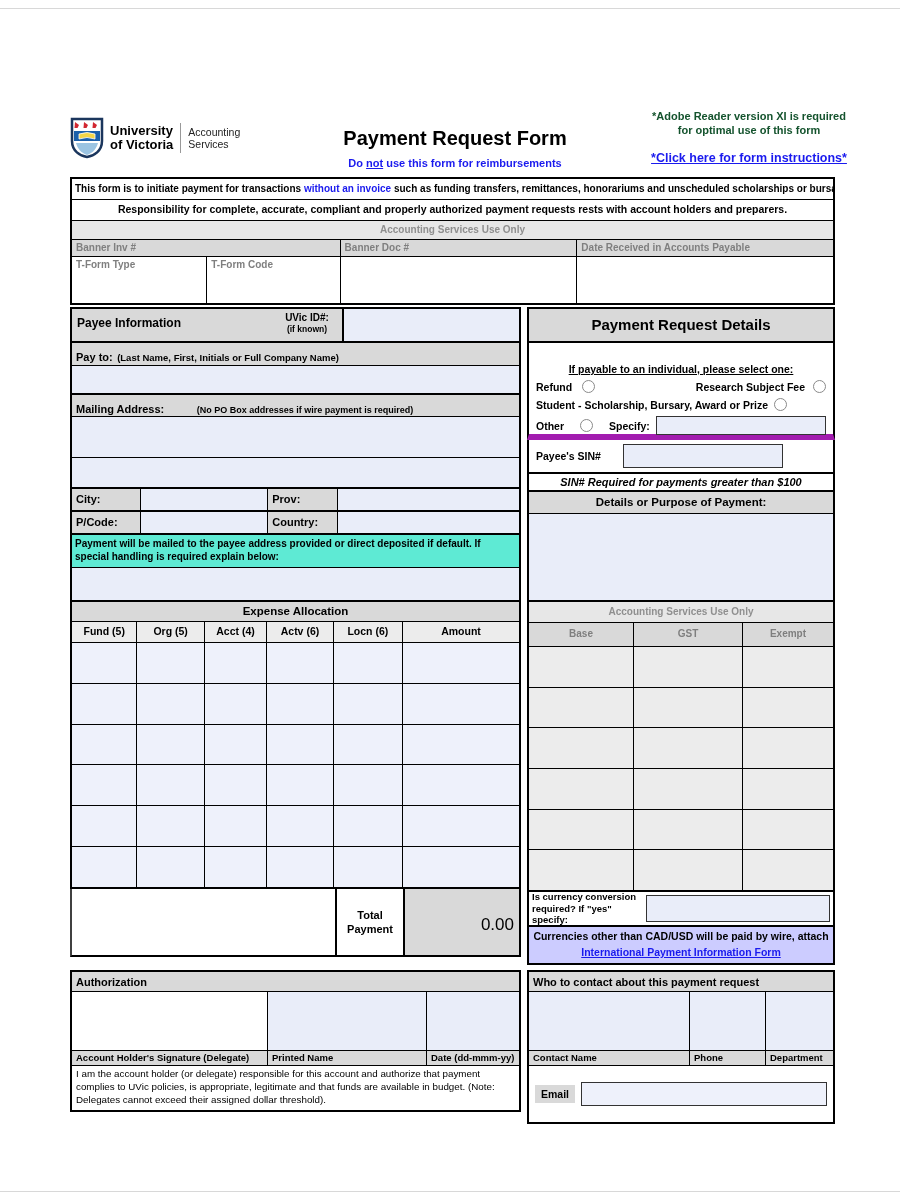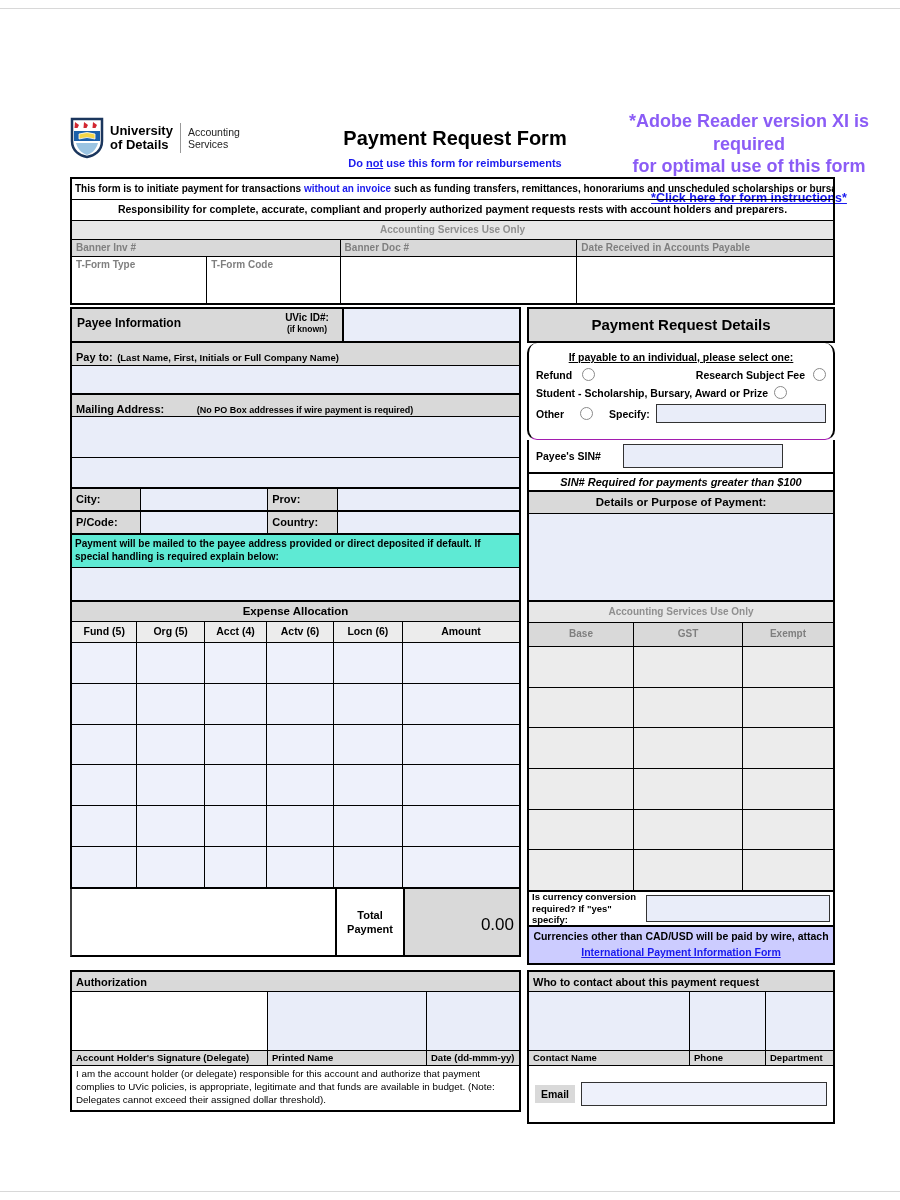--- a/index.html
+++ b/index.html
@@ -12,21 +12,21 @@
   .logo { position:absolute; left:70px; top:117px; display:flex; align-items:center; }
   .logo svg { display:block; }
   .logo-name { margin-left:6px; font-weight:bold; font-size:13px; line-height:1.08; }
   .logo-div { width:1px; height:30px; background:#999; margin:0 7px; }
   .logo-dept { font-size:10.5px; line-height:1.15; color:#222; }
   .title-block { position:absolute; left:300px; top:127px; width:310px; text-align:center; }
   .form-title { font-size:20px; font-weight:bold; }
   .form-subtitle { margin-top:7px; font-size:11px; font-weight:bold; color:#1a1aee; }
   .form-subtitle .u { text-decoration:underline; }
   .adobe-block { position:absolute; left:612px; top:110px; width:274px; text-align:center; }
-  .adobe-note { color:#8b5cf6; font-weight:bold; font-size:18px; line-height:1.25; }
+  .adobe-note { color:#14532d; font-weight:bold; font-size:11px; line-height:1.25; }
   .instr-link { display:inline-block; margin-top:13px; color:#1a1aee; font-weight:bold; font-size:12.5px; text-decoration:underline; cursor:pointer; }
 
   
   .form-body { position:absolute; left:70px; top:177px; width:765px; }
   .lav { background:#e9edf9; }
 
   .noticebox { border:2px solid #000; }
   .notice1 { height:21px; border-bottom:1px solid #000; font-size:10px; font-weight:bold; line-height:19px; padding-left:3px; white-space:nowrap; overflow:hidden; }
   .notice1 .blue { color:#1a1aee; }
   .notice2 { height:21px; border-bottom:1px solid #000; font-size:10.5px; font-weight:bold; line-height:19px; text-align:center; }
@@ -84,21 +84,21 @@
   .exp-head > :nth-child(5), .erow > :nth-child(5){ width:70px; }
   .exp-head > :nth-child(6), .erow > :nth-child(6){ width:117px; border-right:none; }
   .total-row { display:flex; height:68px; border-left:2px solid #404040; border-right:2px solid #000; border-bottom:2px solid #000;justify-content:center; }
   .total-spacer { width:263px; background:#fff; }
   .total-label { width:70px; border-left:2px solid #000; border-right:2px solid #000; font-size:11px; font-weight:bold; text-align:center; display:flex; align-items:center; justify-content:center; line-height:1.3; }
   .total-value { flex:1; background:#d9d9d9; font-size:17px; text-align:right; padding:26px 5px 0 0; }
 
   
   .rcol-box { border-left:2px solid #000; border-right:2px solid #000; }
   .prd-header { height:36px; border:2px solid #000; background:#d9d9d9; font-size:15px; font-weight:bold; text-align:center; line-height:32px; }
-  .payable-box { height:97px; border-bottom:1px solid #a21caf; padding-top:8px;border-radius:10px; }
+  .payable-box { height:97px; border-bottom:6px solid #a21caf; padding-top:20px; }
   .sel-one { text-align:center; font-size:10.5px; font-weight:bold; text-decoration:underline; }
   .radio-row { display:flex; align-items:center; padding:0 7px; margin-top:5px; font-size:10.5px; font-weight:bold; }
   .radio { width:13px; height:13px; border:1.5px solid #8a8a8a; border-radius:50%; background:#fff; flex:0 0 auto; cursor:pointer; }
   .spacer { flex:1; }
   .mini-input { border:1.5px solid #333; background:#e9edf9; height:19px; }
   .sin-row { height:34px; border-bottom:2px solid #000; display:flex; align-items:center; padding:0 7px; font-size:10.5px; font-weight:bold; }
   .sin-note { height:18px; border-bottom:2px solid #000; text-align:center; font-size:11px; font-weight:bold; font-style:italic; line-height:16px; }
   .purpose-header { height:22px; background:#d9d9d9; border-bottom:1px solid #000; text-align:center; font-size:11.5px; font-weight:bold; line-height:20px; }
   .purpose-input { height:88px; border-bottom:2px solid #000; background:#e9edf9; }
   .asuo2 { height:21px; background:#e7e7e7; color:#8f8f8f; font-size:10px; font-weight:bold; text-align:center; line-height:19px; border-bottom:1px solid #000; }
@@ -153,21 +153,21 @@
         <path d="M5 5 l4 3 l-1.5 3 h-3 Z" fill="#d22730"></path>
         <path d="M14 5 l4 3 l-1.5 3 h-3 Z" fill="#d22730"></path>
         <path d="M23 5 l4 3 l-1.5 3 h-3 Z" fill="#d22730"></path>
         <rect x="4" y="14" width="26" height="10" fill="#1b5faa"></rect>
         <path d="M9 17 q8 -3 16 0 v5 q-8 -3 -16 0 Z" fill="#f5d547" stroke="#fff" stroke-width="0.8"></path>
         <path d="M6 26 h22 c-2 8 -8 11 -11 12 c-3 -1 -9 -4 -11 -12 Z" fill="#9bc4e2"></path>
       </svg>
     </span>
     <div class="logo-name">
       <div>University</div>
-      <div>of Details</div>
+      <div>of Victoria</div>
     </div>
     <div class="logo-div"></div>
     <div class="logo-dept">
       <div>Accounting</div>
       <div>Services</div>
     </div>
   </div>
 
   <div class="title-block">
     <div class="form-title">Payment Request Form</div>

